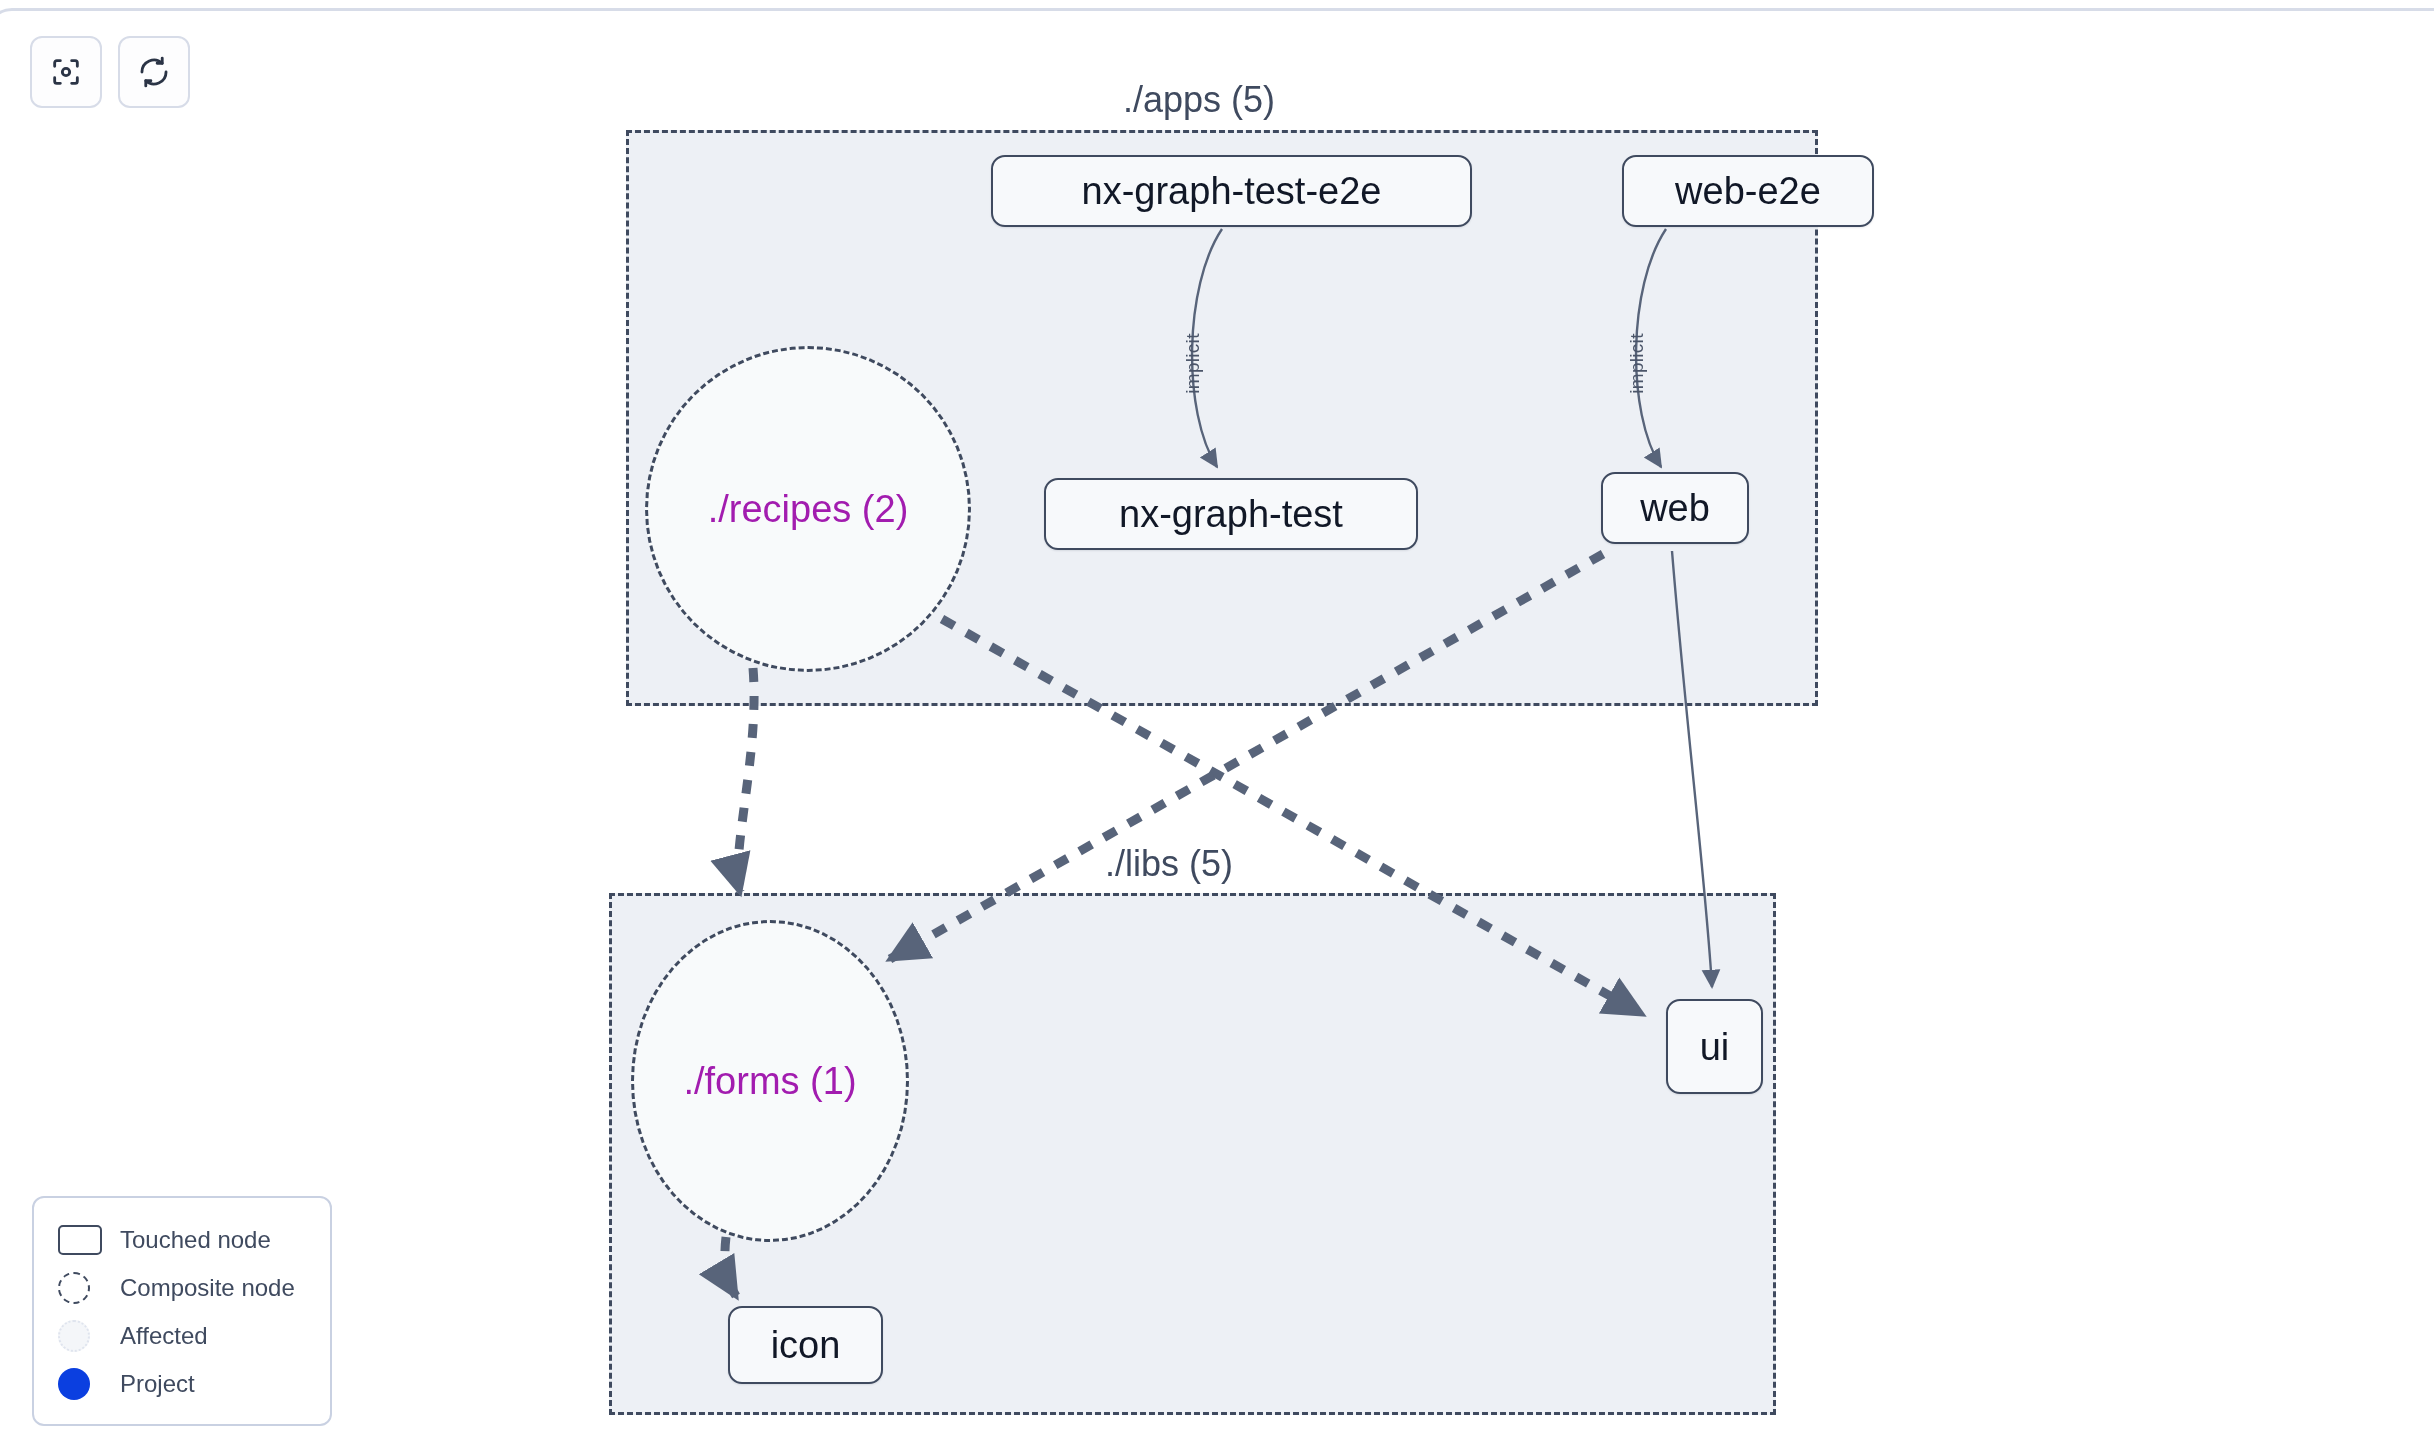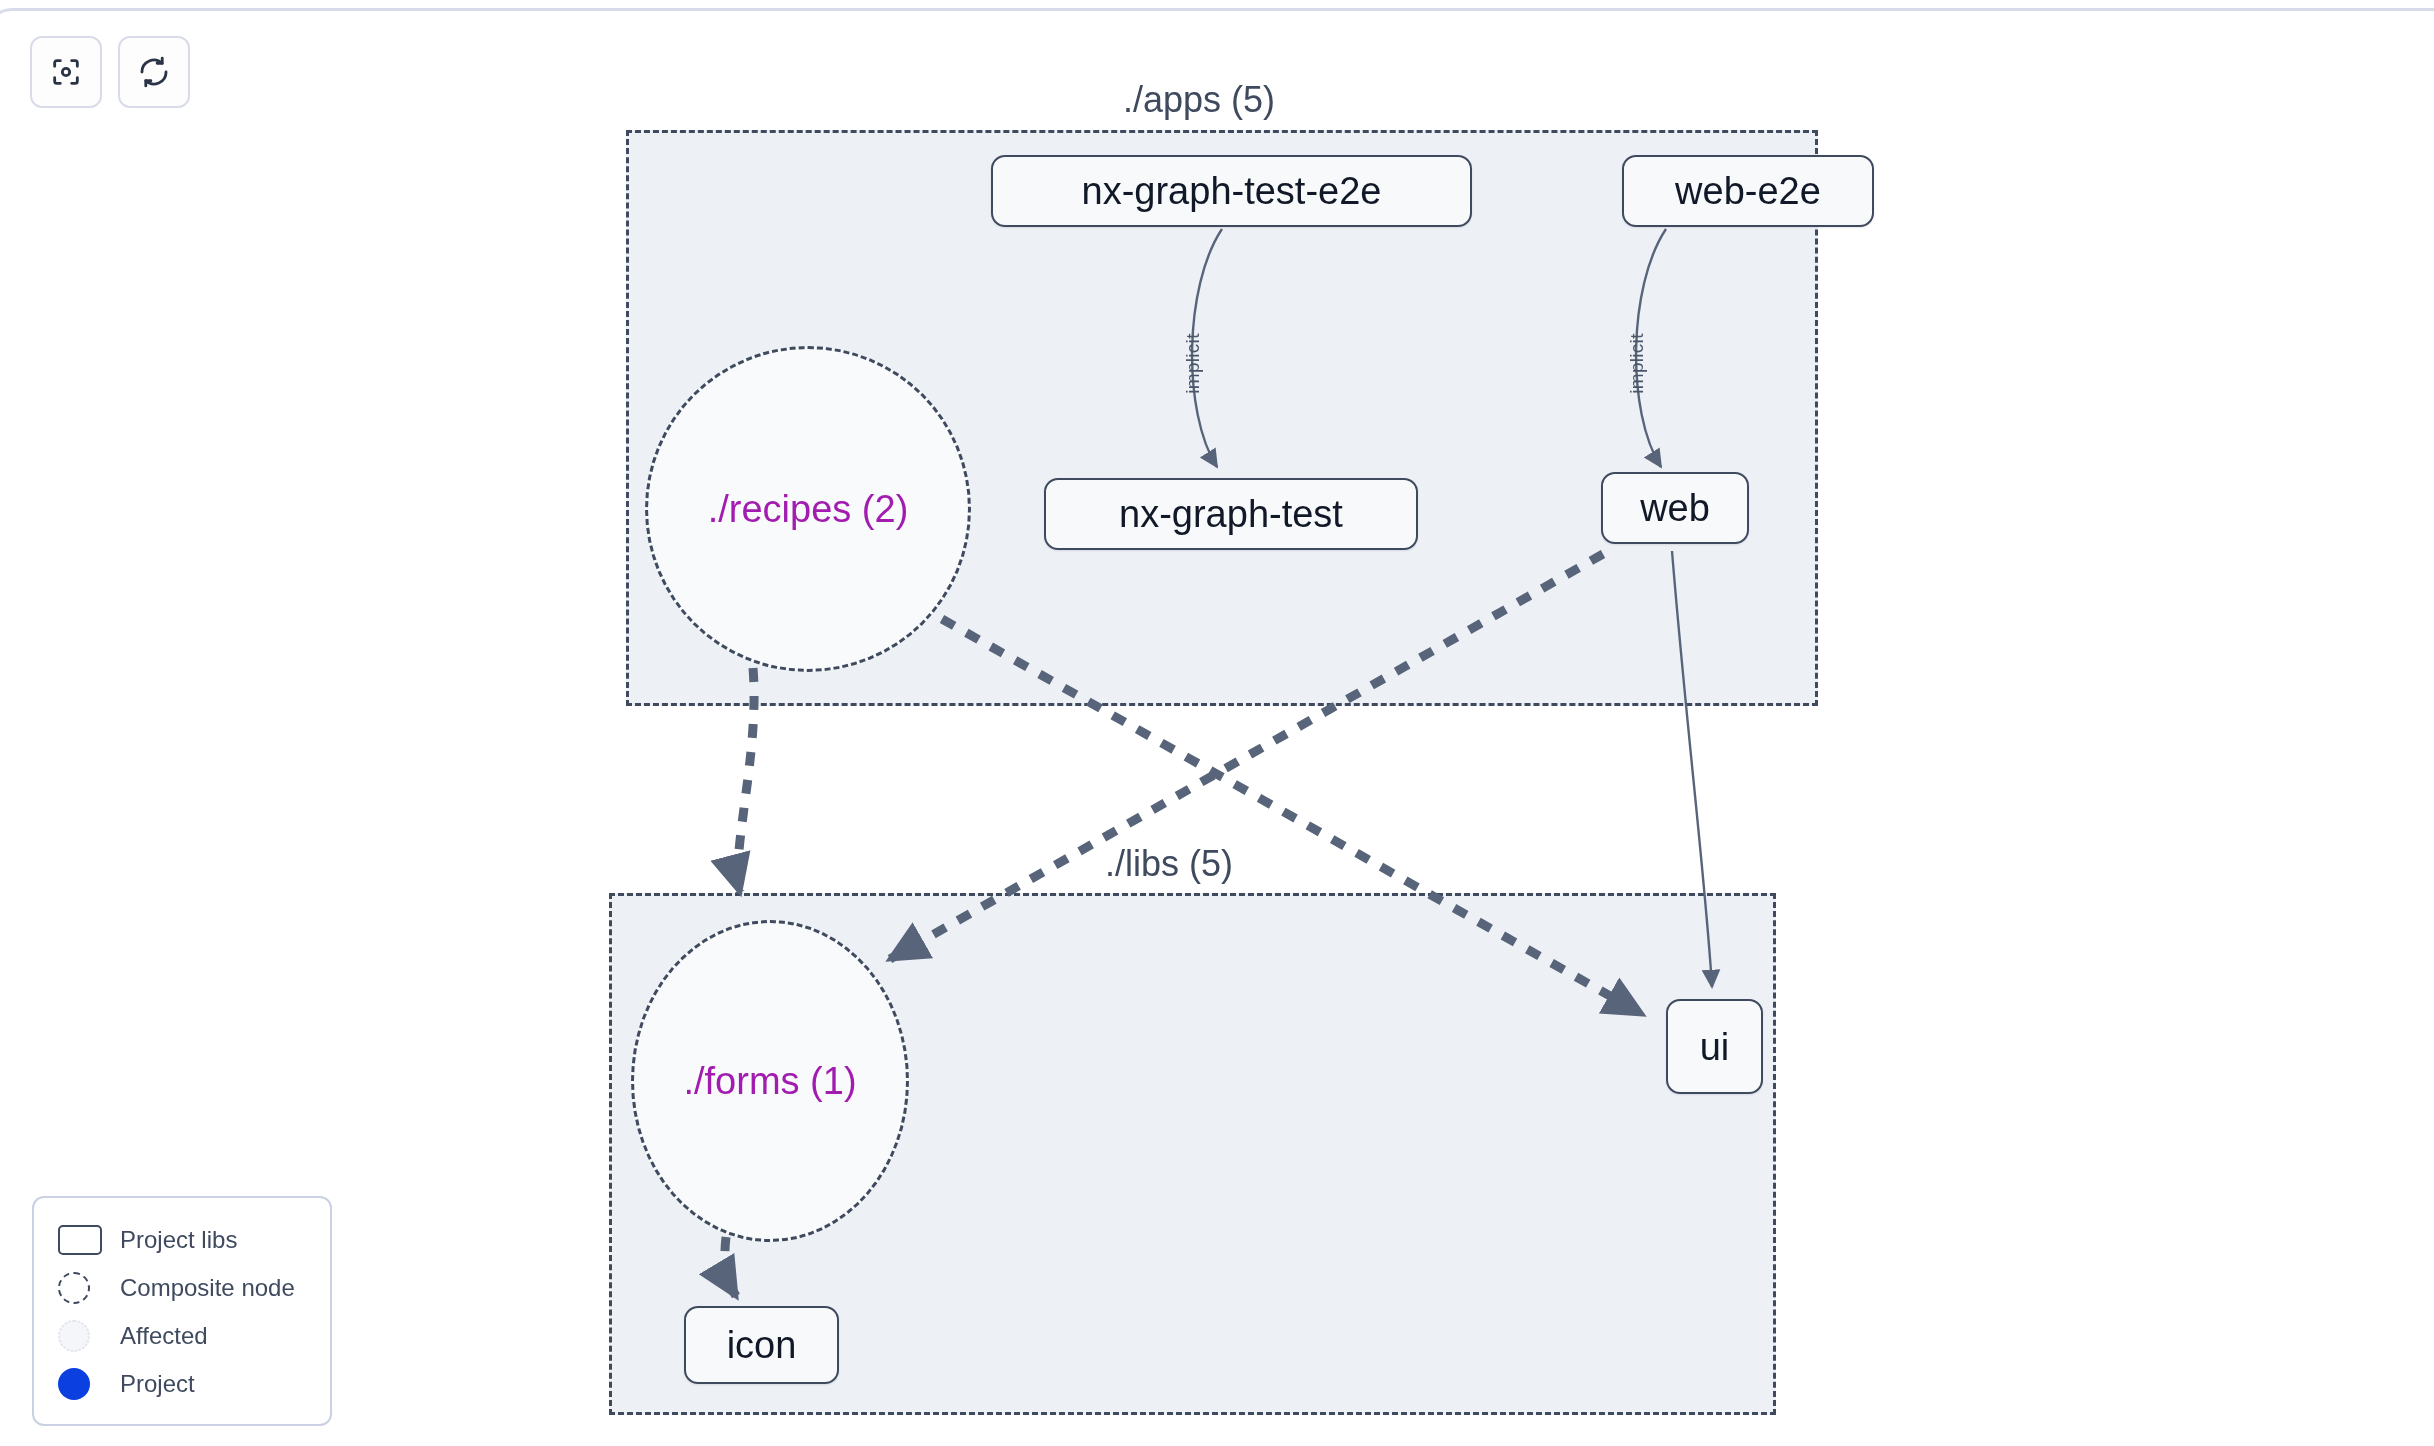--- a/index.html
+++ b/index.html
@@ -269,29 +269,29 @@
     <div class="node" style="left:1044px; top:454px; width:374px; height:72px;">nx-graph-test</div>
 
     <div class="node" style="left:1601px; top:448px; width:148px; height:72px;">web</div>
 
     <div class="composite" style="left:645px; top:322px; width:326px; height:326px;">./recipes (2)</div>
 
     <div class="composite" style="left:631px; top:896px; width:278px; height:322px;">./forms (1)</div>
 
     <div class="node" style="left:1666px; top:975px; width:97px; height:95px;">ui</div>
 
-    <div class="node" style="left:684px; top:1282px; width:155px; height:78px;">icon</div>
+    <div class="node" style="left:728px; top:1282px; width:155px; height:78px;">icon</div>
   </div>
 
   <div class="legend">
     <div class="legend-row">
       <span class="legend-swatch">
         <span class="sw-rect"></span>
       </span>
-      <span class="legend-text">Project libs</span>
+      <span class="legend-text">Touched node</span>
     </div>
     <div class="legend-row">
       <span class="legend-swatch">
         <span class="sw-dashed-circle"></span>
       </span>
       <span class="legend-text">Composite node</span>
     </div>
     <div class="legend-row">
       <span class="legend-swatch">
         <span class="sw-affected"></span>

